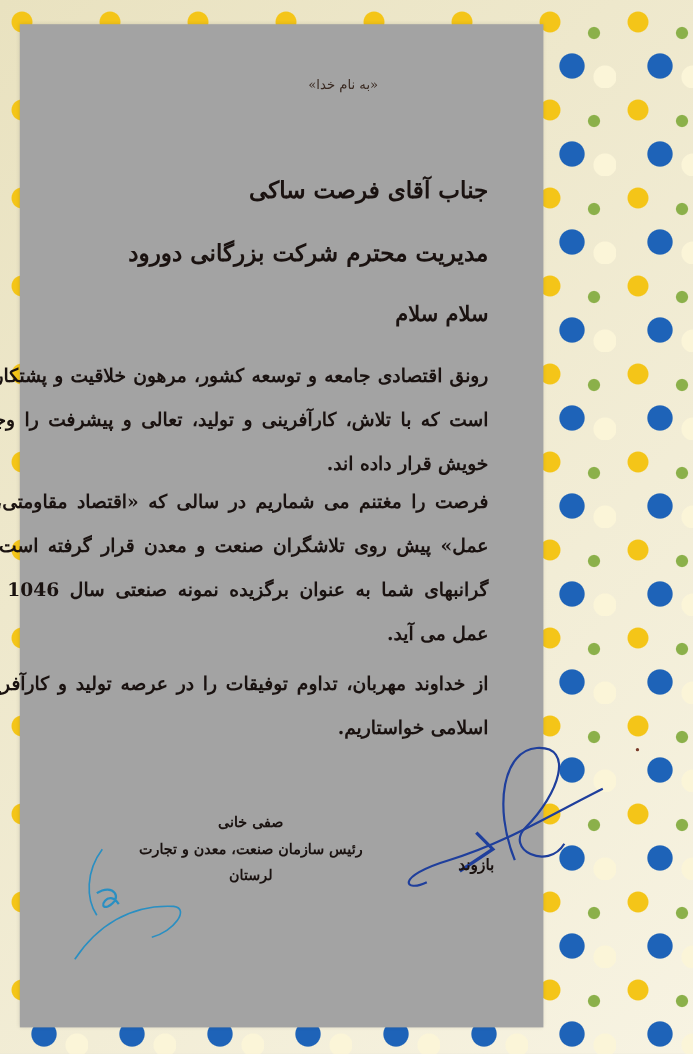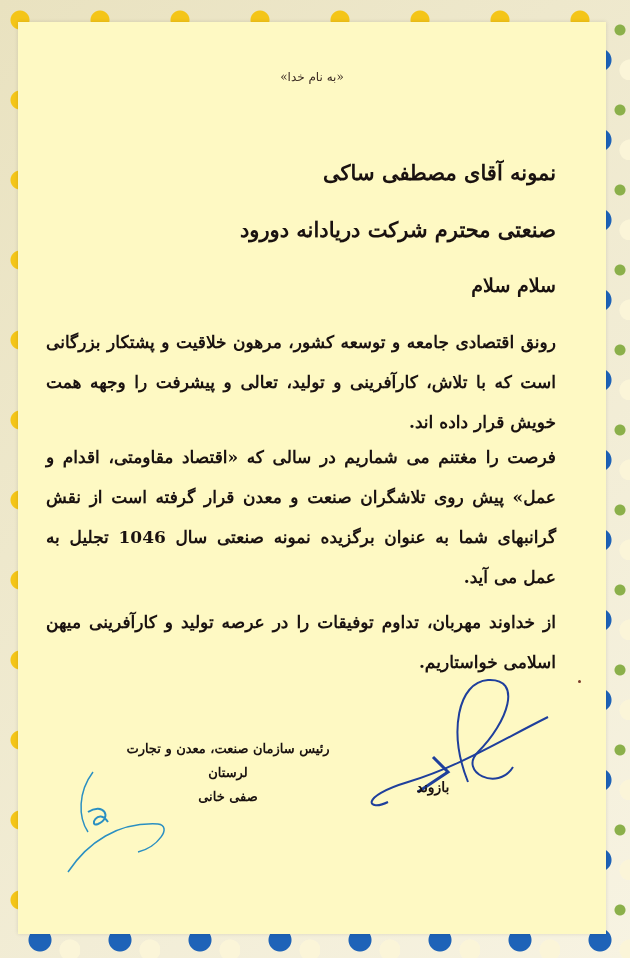--- a/index.html
+++ b/index.html
@@ -14,22 +14,22 @@
       background:
         radial-gradient(circle at 20px 20px, #f4c518 0 9px, transparent 10px),
         radial-gradient(circle at 40px 60px, #1e63b8 0 11px, transparent 12px),
         radial-gradient(circle at 60px 30px, #8bb04a 0 5px, transparent 6px),
         radial-gradient(circle at 70px 70px, #fbf5d8 0 10px, transparent 11px),
         linear-gradient(135deg, #e9e2c0, #f7f3e2);
       background-size: 80px 80px, 80px 80px, 80px 80px, 80px 80px, 100% 100%;
     }
     .paper {
       position: absolute;
-      left: 18px; top: 22px; width: 588px; height: 912px;
-      background: #fef9c3;
+      left: 18px; top: 22px; width: 476px; height: 912px;
+      background: #a3a3a3;
       box-shadow: 0 0 4px rgba(0,0,0,0.12);
     }
     .rtl { direction: rtl; text-align: right; color: #1a1210; position: absolute; }
     .bismillah {
       position: absolute; top: 48px; left: 0; width: 588px;
       text-align: center; font-size: 12px; color: #3a2a22; direction: rtl;
     }
     .addr-name { top: 138px; right: 50px; font-size: 21px; font-weight: bold; }
     .addr-company { top: 195px; right: 50px; font-size: 21px; font-weight: bold; }
     .greeting { top: 252px; right: 50px; font-size: 19px; font-weight: bold; }
@@ -48,40 +48,40 @@
     .specks { position: absolute; width: 3px; height: 3px; background: #7a3b2a; border-radius: 50%; }
   </style>
 </head>
 <body>
 
 <div class="frame"></div>
 
 <div class="paper">
   <div class="bismillah">«به نام خدا»</div>
 
-  <div class="rtl addr-name">نمونه آقای مصطفی ساکی</div>
-  <div class="rtl addr-company">صنعتی محترم شرکت دریادانه دورود</div>
+  <div class="rtl addr-name">جناب آقای فرصت ساکی</div>
+  <div class="rtl addr-company">مدیریت محترم شرکت بزرگانی دورود</div>
   <div class="rtl greeting">سلام سلام</div>
 
   <div class="para p1">رونق اقتصادی جامعه و توسعه کشور، مرهون خلاقیت و پشتکار بزرگانی است که با تلاش، کارآفرینی و تولید، تعالی و پیشرفت را وجهه همت خویش قرار داده اند.</div>
   <div class="para p2">فرصت را مغتنم می شماریم در سالی که «اقتصاد مقاومتی، اقدام و عمل» پیش روی تلاشگران صنعت و معدن قرار گرفته است از نقش گرانبهای شما به عنوان برگزیده نمونه صنعتی سال 1046 تجلیل به عمل می آید.</div>
   <div class="para p3">از خداوند مهربان، تداوم توفیقات را در عرصه تولید و کارآفرینی میهن اسلامی خواستاریم.</div>
 
   <svg class="sig-svg" style="left:330px; top:650px;" width="210" height="140" viewBox="0 0 210 140">
     <path d="M40 130 C 20 140, 10 125, 60 110 C 110 95, 150 70, 200 45" fill="none" stroke="#1f3f9c" stroke-width="2"></path>
     <path d="M120 110 C 100 60, 110 10, 140 8 C 175 6, 160 50, 130 80 C 110 100, 150 120, 165 95" fill="none" stroke="#1f3f9c" stroke-width="2"></path>
     <path d="M85 85 L 100 100 L 70 120" fill="none" stroke="#1f3f9c" stroke-width="3"></path>
   </svg>
   <div class="sig-block sig-right">
     <div>بازوند</div>
   </div>
 
   <div class="sig-block sig-left">
+    <div>صفی خانی</div>
     <div>رئیس سازمان صنعت، معدن و تجارت لرستان</div>
-    <div>صفی خانی</div>
   </div>
   <svg class="sig-svg" style="left:40px; top:740px;" width="120" height="120" viewBox="0 0 120 120">
     <path d="M35 10 C 20 30, 20 55, 30 70" fill="none" stroke="#2a8fc2" stroke-width="1.5"></path>
     <path d="M30 50 C 45 40, 55 55, 40 62 C 30 66, 40 45, 50 60" fill="none" stroke="#2a8fc2" stroke-width="2"></path>
     <path d="M10 110 C 30 80, 60 60, 100 62 C 115 64, 100 85, 80 90" fill="none" stroke="#2a8fc2" stroke-width="1.5"></path>
   </svg>
 
   <div class="specks" style="left:560px; top:658px;"></div>
 </div>
 

